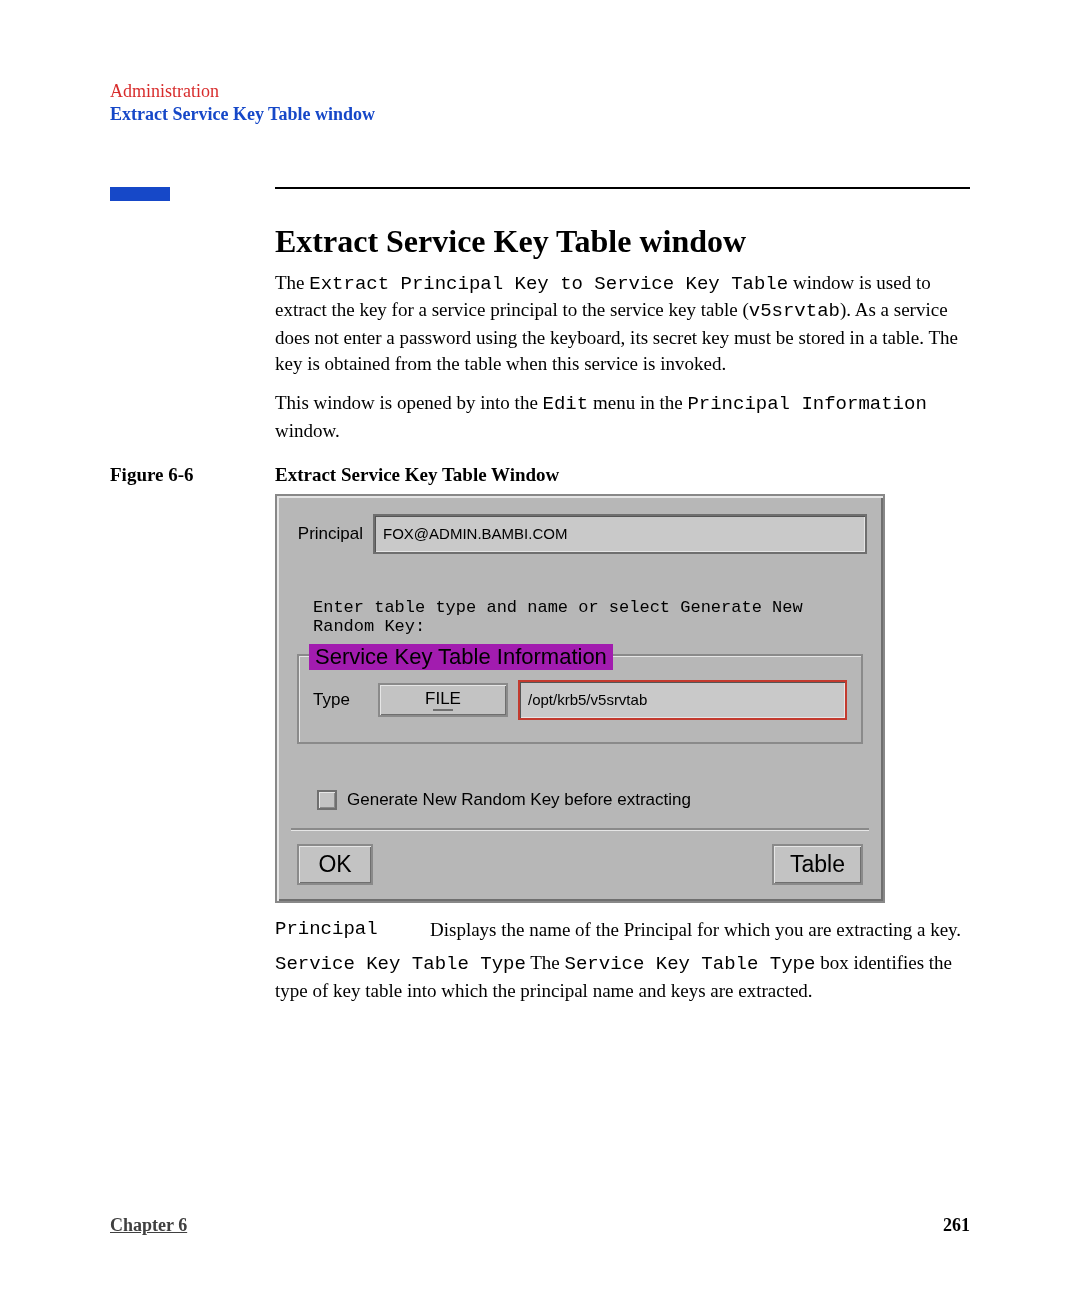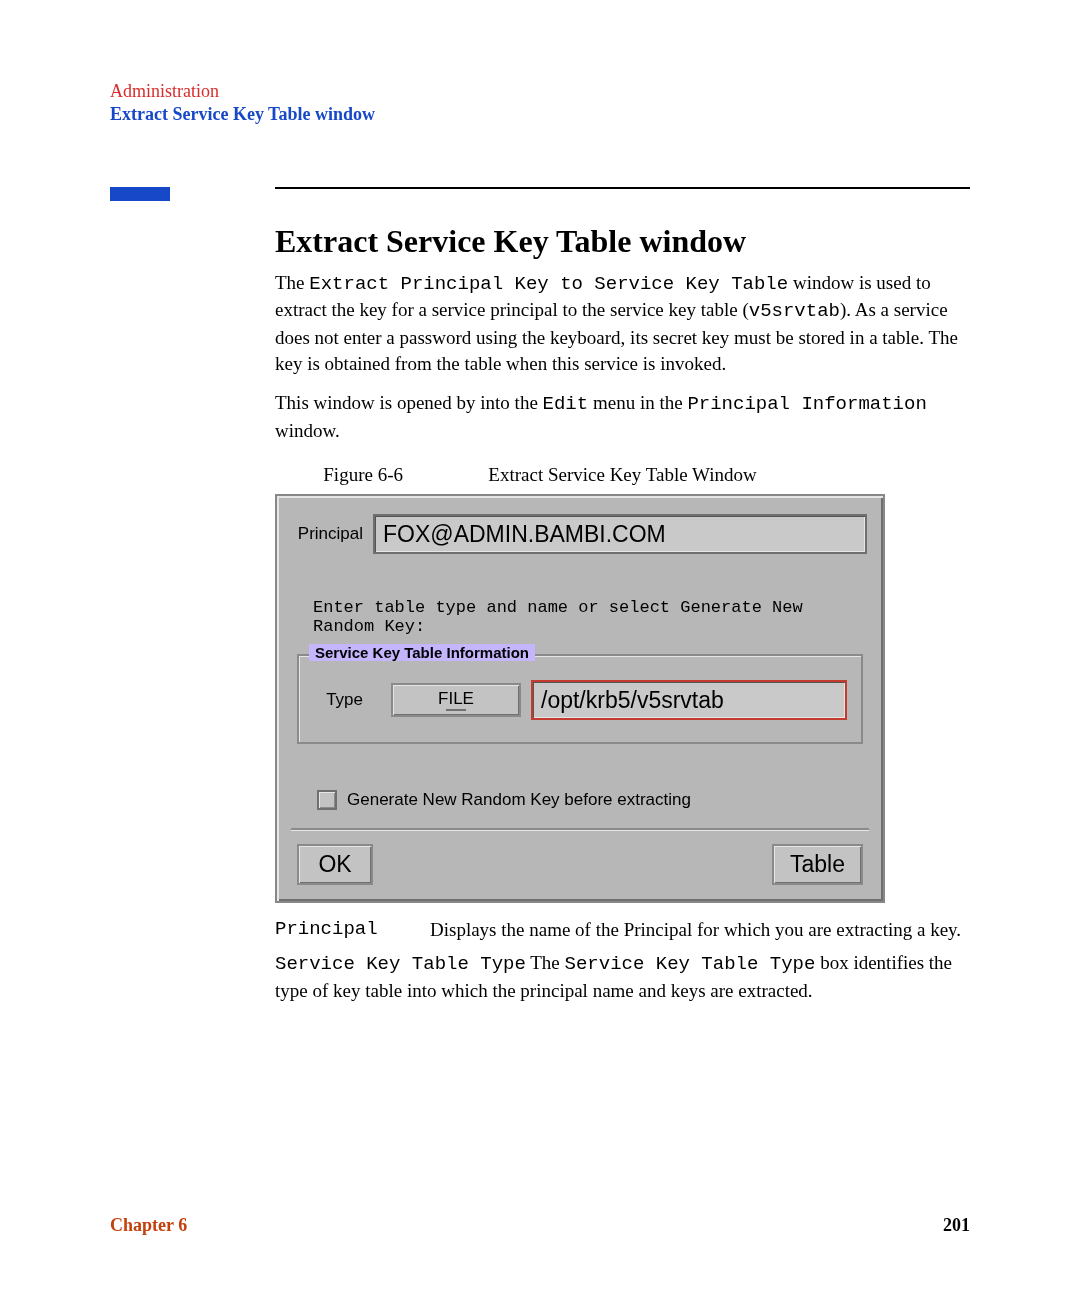--- a/index.html
+++ b/index.html
@@ -57,25 +57,24 @@
   }
   p.body {
     font-size: 19px;
     line-height: 1.35;
     margin: 6px 0 14px 0;
   }
   .mono { font-family: "Courier New", monospace; }
 
   .fig-row {
     display: flex;
-    font-weight: normal;
+    font-weight: bold;
     font-size: 19px;
     margin-top: 20px;
     margin-bottom: 8px;
-    justify-content: center;
   }
   .fig-num { width: 165px; flex: 0 0 165px; }
   .fig-cap {}
 
   
   .dialog {
     margin-left: 165px;
     width: 610px;
     background: #b7b7b7;
     border: 2px solid #888;
@@ -88,21 +87,21 @@
   }
   .row { display: flex; align-items: center; }
   .lbl { width: 70px; text-align: right; padding-right: 10px; }
   .textfield {
     flex: 1;
     background: #c9c9c9;
     border: 2px solid #6f6f6f;
     box-shadow: inset 1px 1px 0 #555, inset -1px -1px 0 #e6e6e6;
     padding: 6px 8px;
     font-family: Arial, Helvetica, sans-serif;
-    font-size: 23px;
+    font-size: 15px;
     height: 24px;
     line-height: 24px;
   }
   .textfield.red {
     border: 2px solid #c33a2e;
   }
   .instr {
     margin: 44px 0 18px 20px;
     font-family: Liberation Mono, monospace;
   }
@@ -110,26 +109,25 @@
     border: 2px solid #8a8a8a;
     box-shadow: inset 1px 1px 0 #e6e6e6;
     padding: 24px 14px 22px 14px;
     position: relative;
     margin: 0 4px;
   }
   .group-title {
     position: absolute;
     top: -12px;
     left: 10px;
-    background: #c4b5fd;
+    background: #a21caf;
     padding: 0 6px;
-    font-size: 15px;
-    font-weight: bold;
-  }
-  .lbl2 { width: 50px; text-align: right; padding-right: 28px; }
+    font-size: 22px;
+  }
+  .lbl2 { width: 50px; padding-right: 15px; }
   .dropdown {
     width: 110px;
     background: #c3c3c3;
     border: 2px solid #8a8a8a;
     box-shadow: inset 1px 1px 0 #e6e6e6, inset -1px -1px 0 #6f6f6f;
     padding: 4px 8px;
     display: flex;
     align-items: center;
     justify-content: space-between;
     margin-right: 10px;
@@ -190,21 +188,21 @@
   .footer {
     position: absolute;
     left: 110px;
     right: 110px;
     bottom: 60px;
     display: flex;
     justify-content: space-between;
     font-size: 18px;
     font-weight: bold;
   }
-  .footer-left { color: #c2410c; }
+  .footer-left { color: #404040; text-decoration: underline; }
   .footer-right { color: #000; }
 </style>
 </head>
 <body>
 
 <div class="page">
   <div class="header">
     <div class="header-line1">Administration</div>
     <div class="header-line2">Extract Service Key Table window</div>
   </div>
@@ -271,15 +269,15 @@
     </div>
     <div class="def-row">
       <div class="def-body" style="margin-left:0">
         <span class="mono">Service Key Table Type</span><span> The </span><span class="mono">Service Key Table Type</span><span> box identifies the type of key table into which the principal name and keys are extracted.</span>
       </div>
     </div>
   </div>
 
   <div class="footer">
     <div class="footer-left">Chapter 6</div>
-    <div class="footer-right">201</div>
+    <div class="footer-right">261</div>
   </div>
 </div>
 
 </body></html>

